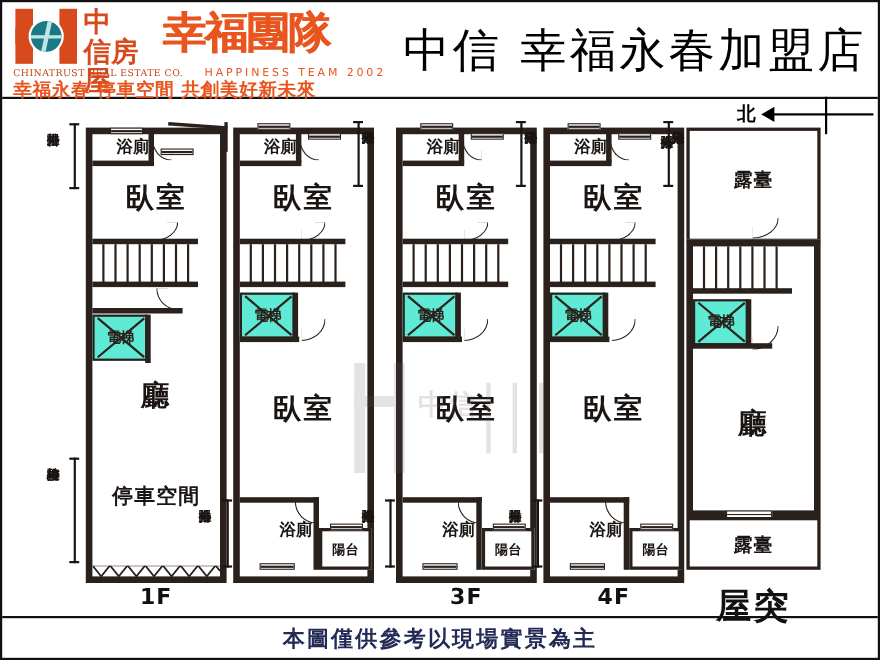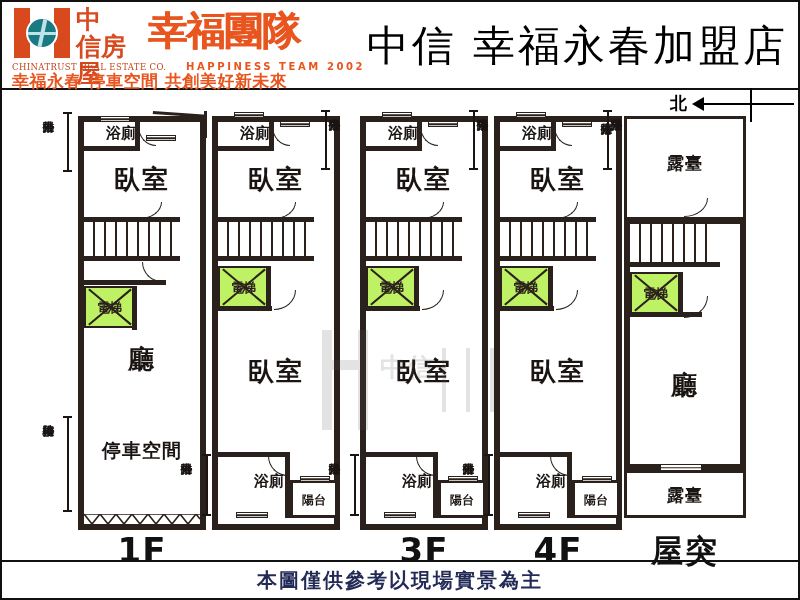--- a/index.html
+++ b/index.html
@@ -37,21 +37,21 @@
   #en-name{position:absolute;left:4px;top:58px;width:168px;
       color:#c2451c;font-size:8.5px;letter-spacing:.4px;white-space:nowrap;
       font-family:"DejaVu Serif","Liberation Serif",serif;}
 
   #team-cn{position:absolute;left:140px;top:1px;width:180px;height:54px;
       color:#e8551f;font-size:39px;font-weight:bold;line-height:52px;
       letter-spacing:-1px;white-space:nowrap;
       font-family:"DejaVu Sans","Liberation Sans",sans-serif;
       text-shadow:1px 0 0 #e8551f;}
   #team-en{position:absolute;left:178px;top:57px;color:#e8551f;font-size:10px;
-      font-weight:bold;letter-spacing:2.6px;white-space:nowrap;}
+      font-weight:normal;letter-spacing:2.6px;white-space:nowrap;}
 
   #slogan{position:absolute;left:4px;top:66px;width:330px;color:#e8551f;
       font-size:17px;font-weight:bold;letter-spacing:.5px;white-space:nowrap;
       font-family:"DejaVu Sans","Liberation Sans",sans-serif;}
 
   #title{position:absolute;left:378px;top:6px;width:412px;height:76px;
       display:flex;align-items:center;justify-content:flex-end;
       font-family:"DejaVu Serif","Liberation Serif",serif;
       font-size:42px;color:#000;letter-spacing:3px;white-space:nowrap;
       padding-right:4px;box-sizing:border-box;}
@@ -85,21 +85,21 @@
   .door{position:absolute;box-sizing:border-box;border:1.6px solid #2b211c;
       background:transparent;}
   .door.br{border-top:none;border-left:none;border-radius:0 0 100% 0;}
   .door.bl{border-top:none;border-right:none;border-radius:0 0 0 100%;}
 
   
   .stairs{position:absolute;box-sizing:border-box;}
   .stairs .tread{position:absolute;top:0;height:100%;width:1.8px;background:#2b211c;}
 
   
-  .elev{position:absolute;box-sizing:border-box;border:2.5px solid #2b211c;background:#bef264;}
+  .elev{position:absolute;box-sizing:border-box;border:2.5px solid #2b211c;background:#5eead4;}
   .elev .x1,.elev .x2{position:absolute;left:50%;top:0;width:1.8px;height:100%;
       background:#2b211c;transform-origin:50% 50%;}
   .elev .lab{position:absolute;left:0;top:50%;width:100%;text-align:center;
       transform:translateY(-50%);font-size:13px;font-weight:bold;color:#2b211c;
       font-family:"DejaVu Sans","Liberation Sans",sans-serif;letter-spacing:-1px;
       line-height:1;}
 
   
   .rlab{position:absolute;text-align:center;color:#1a1512;font-weight:bold;
       font-family:"DejaVu Sans","Liberation Sans",sans-serif;white-space:nowrap;}
@@ -111,21 +111,21 @@
   
   .vlab{position:absolute;writing-mode:vertical-rl;text-orientation:upright;
       font-size:11.5px;font-weight:bold;color:#1a1512;letter-spacing:0px;
       line-height:12.5px;font-family:"DejaVu Sans","Liberation Sans",sans-serif;
       white-space:nowrap;}
   .dimline{position:absolute;background:#1a1512;}
 
   
   .fcap{position:absolute;text-align:center;font-weight:bold;color:#111;
       font-family:"DejaVu Sans","Liberation Sans",sans-serif;}
-  .fcap.num{font-size:34px;letter-spacing:1px;}
+  .fcap.num{font-size:20px;letter-spacing:1px;}
   .fcap.cn{font-size:32px;letter-spacing:2px;}
 
   
   .saw{position:absolute;height:11px;overflow:hidden;}
   .saw svg{display:block;}
 
   
   #wm{position:absolute;left:320px;top:240px;width:190px;height:105px;
       opacity:.16;pointer-events:none;}
   #wm .wbar{position:absolute;background:#5a5a5a;}

